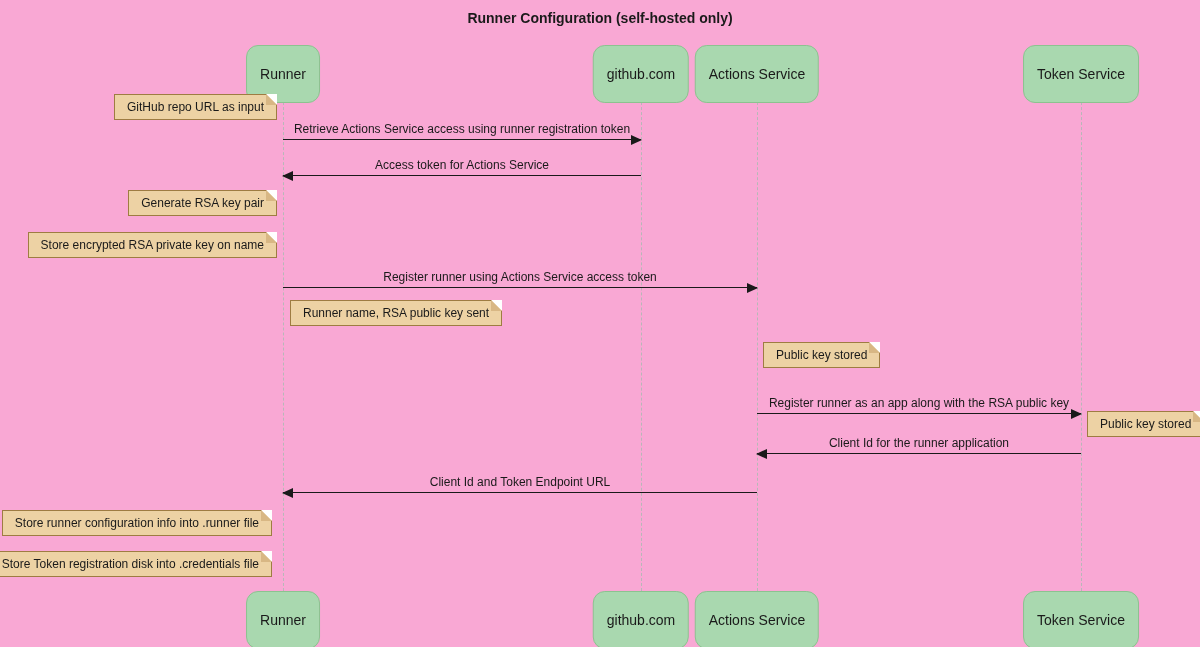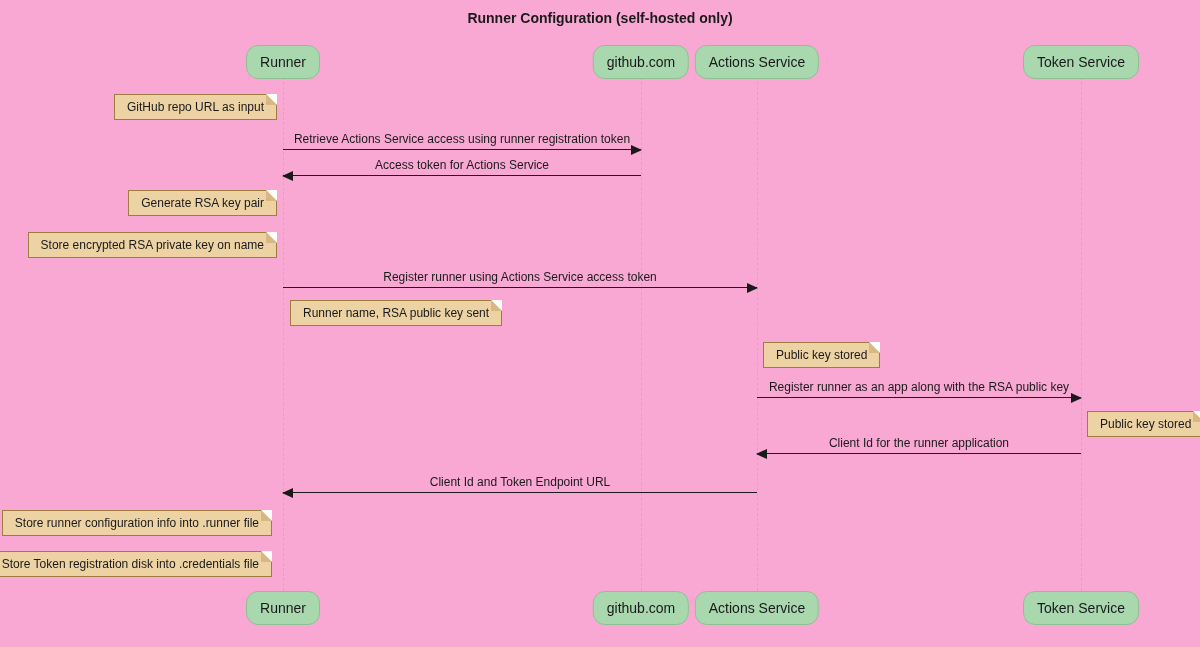--- a/index.html
+++ b/index.html
@@ -36,21 +36,21 @@
     width: 0;
     border-left: 1px dashed var(--lifeline);
     z-index: 1;
   }
   .participant {
     position: absolute;
     transform: translateX(-50%);
     height: 32px;
     display: flex;
     align-items: center;
-    padding: 0 13px;
+    padding: 12px 13px;
     background: var(--participant-fill);
     border: 1px solid var(--participant-border);
     border-radius: 12px;
     font-size: 14px;
     white-space: nowrap;
     z-index: 3;
   }
   .participant.top { top: 45px; }
   .participant.bottom { top: 591px; }
   .msg {
@@ -141,42 +141,42 @@
   <div class="participant bottom" style="left:641px">
     <span>github.com</span>
   </div>
   <div class="participant bottom" style="left:757px">
     <span>Actions Service</span>
   </div>
   <div class="participant bottom" style="left:1081px">
     <span>Token Service</span>
   </div>
 
-  <div class="msg dir-right" style="left:283px;top:132px;width:358px">
+  <div class="msg dir-right" style="left:283px;top:122px;width:358px">
     <div class="msg-label">Retrieve Actions Service access using runner registration token</div>
     <div class="msg-line">
       <span class="arrowhead"></span>
     </div>
   </div>
 
   <div class="msg dir-left" style="left:283px;top:158px;width:358px">
     <div class="msg-label">Access token for Actions Service</div>
     <div class="msg-line">
       <span class="arrowhead"></span>
     </div>
   </div>
 
   <div class="msg dir-right" style="left:283px;top:270px;width:474px">
     <div class="msg-label">Register runner using Actions Service access token</div>
     <div class="msg-line">
       <span class="arrowhead"></span>
     </div>
   </div>
 
-  <div class="msg dir-right" style="left:757px;top:380px;width:324px">
+  <div class="msg dir-right" style="left:757px;top:396px;width:324px">
     <div class="msg-label">Register runner as an app along with the RSA public key</div>
     <div class="msg-line">
       <span class="arrowhead"></span>
     </div>
   </div>
 
   <div class="msg dir-left" style="left:757px;top:436px;width:324px">
     <div class="msg-label">Client Id for the runner application</div>
     <div class="msg-line">
       <span class="arrowhead"></span>

